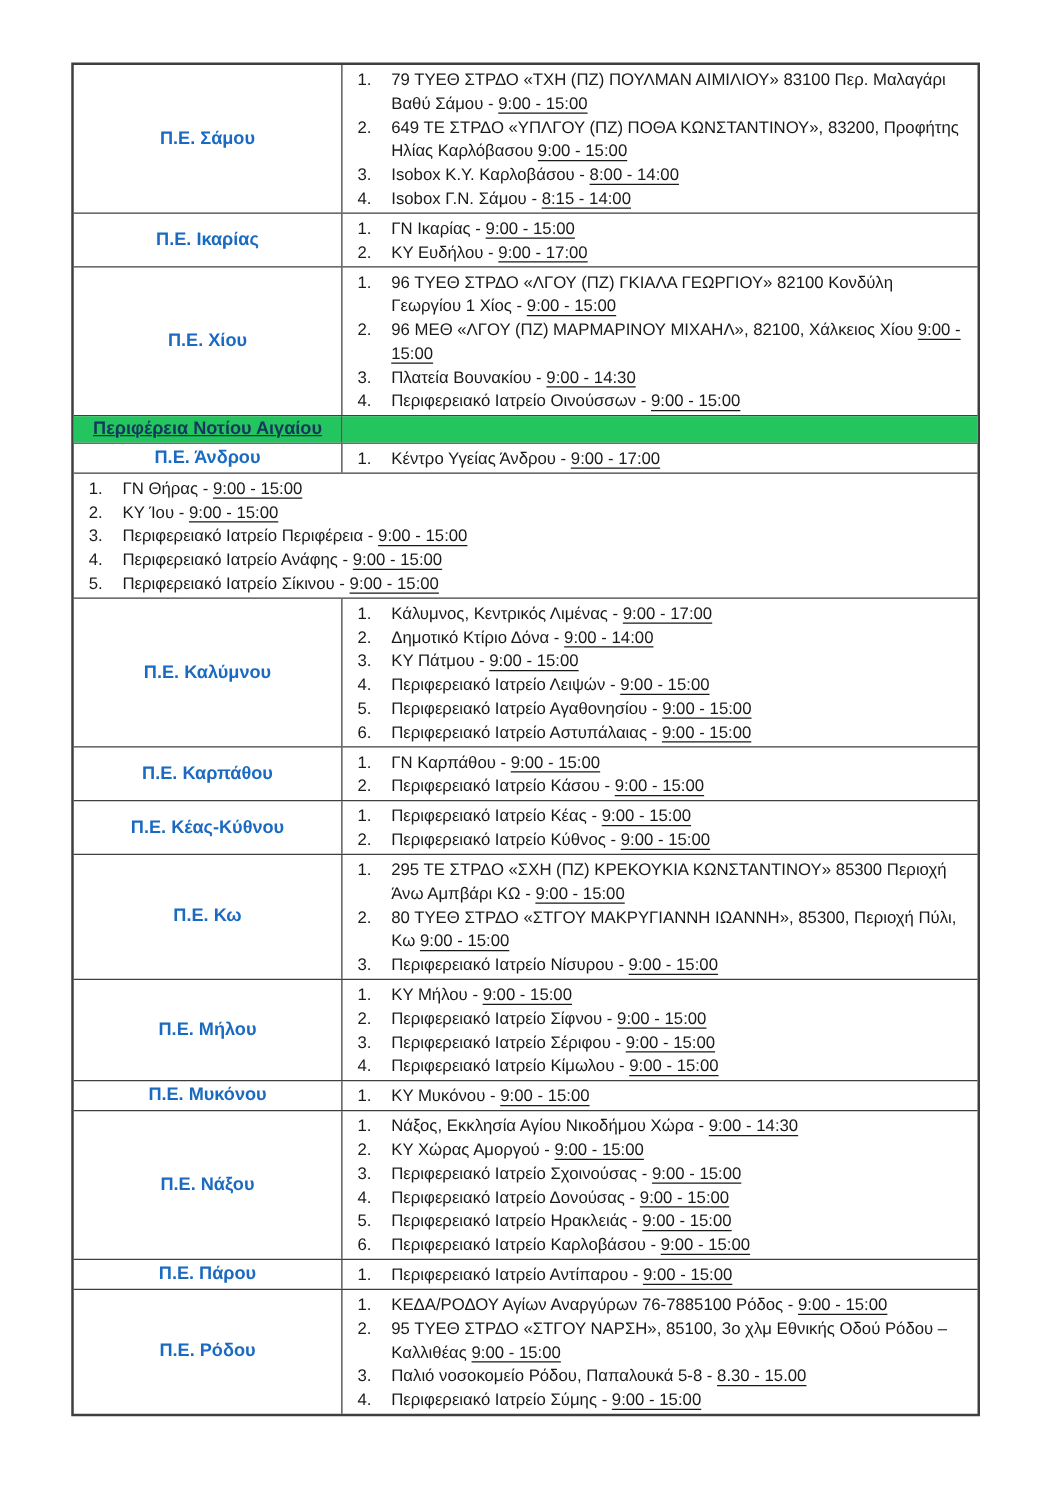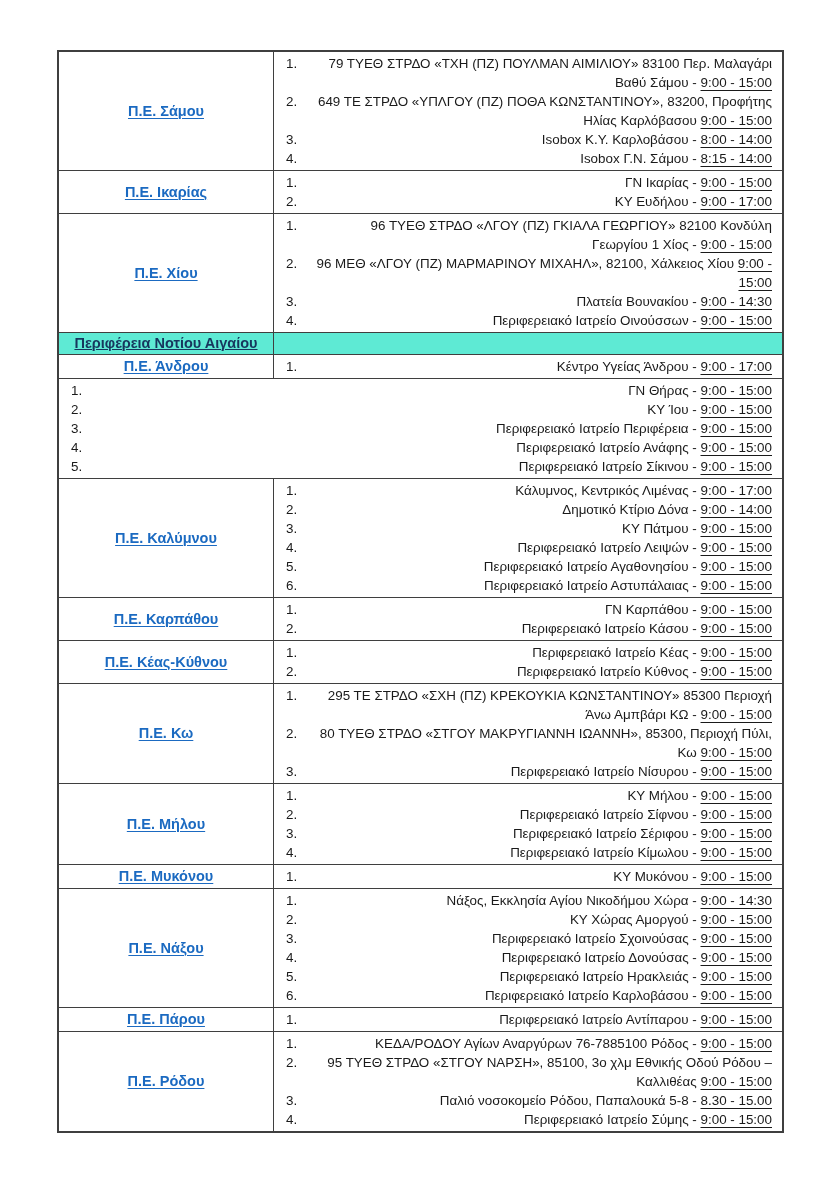--- a/index.html
+++ b/index.html
@@ -6,28 +6,28 @@
   body{font-family:"Liberation Sans",sans-serif;}
   .page{position:relative;width:840px;height:1188px;background:#ffffff;overflow:hidden;}
   .table{position:absolute;left:57px;top:50px;width:727px;box-sizing:border-box;
          border:2px solid #3f3f3f;background:#ffffff;}
   .row{display:flex;align-items:stretch;}
   .row + .row{border-top:1.4px solid #3f3f3f;}
   .cell-left{flex:0 0 215px;box-sizing:border-box;border-right:1.4px solid #3f3f3f;
              display:flex;align-items:center;justify-content:center;padding:2px 4px;text-align:center;}
   .cell-right{flex:1;box-sizing:border-box;padding:2px 8px 2px 12px;}
   .region-link{color:#1b6ac1;font-weight:bold;font-size:14.5px;line-height:19px;
-               text-decoration:underline;text-underline-offset:2px;text-decoration-thickness:1.3px;cursor:pointer;}
-  .section .cell-left,.section .cell-right{background:#5eead4;}
+               text-underline-offset:2px;text-decoration-thickness:1.3px;cursor:pointer;}
+  .section .cell-left,.section .cell-right{background:#22c55e;}
   .section .cell-left{padding:1px 4px;}
   .section-title{color:#17365d;font-weight:bold;font-size:14.5px;line-height:19px;
                  text-decoration:underline;text-decoration-thickness:1.3px;}
   .item{display:flex;font-size:13.4px;line-height:19px;color:#1a1a1a;}
   .num{flex:0 0 27px;}
-  .body{flex:1;padding-right:2px;text-align:right;}
+  .body{flex:1;padding-right:2px;}
   .hours{text-decoration:underline;text-underline-offset:2.5px;text-decoration-thickness:1.2px;}
 </style>
 </head>
 <body>
 
 <div class="page">
   <div class="table">
       <div class="row">
         <div class="cell-left">
           <span class="region-link">Π.Ε. Σάμου</span>

